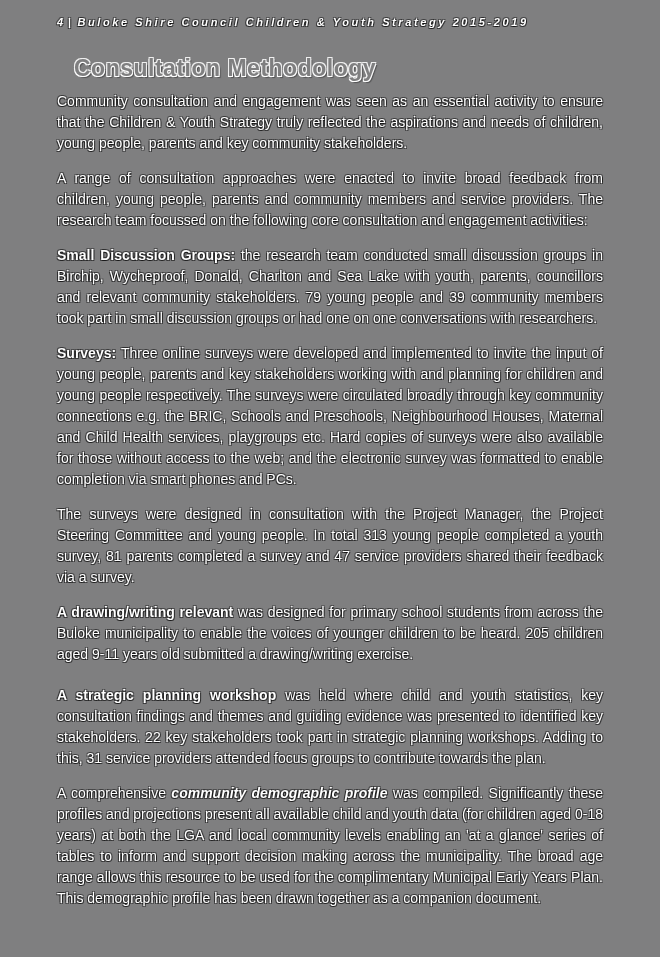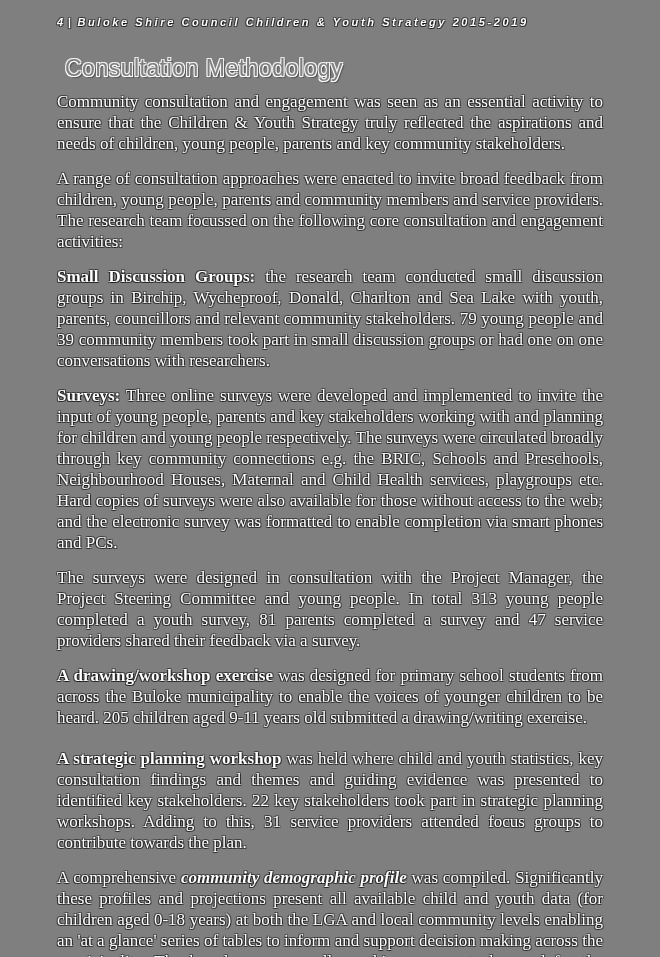--- a/index.html
+++ b/index.html
@@ -28,39 +28,38 @@
   }
   .header-line {
     font-size: 11px;
     font-weight: bold;
     font-style: italic;
     letter-spacing: 2.6px;
     white-space: nowrap;
   }
   .header-line .pipe { margin: 0 4px 0 2px; }
   .doc-title {
-    margin: 27px 0 9px 8px;
+    margin: 27px 0 9px 17px;
     font-size: 23px;
-    font-weight: normal;
+    font-weight: bold;
     letter-spacing: 0.5px;
     color: #7f7f80;
     text-shadow:
       -1px -1px 0 #efefef,
        1px -1px 0 #efefef,
       -1px  1px 0 #ffffff,
        1px  1px 0 #ffffff,
        2px  2px 1px rgba(0,0,0,0.35);
   }
   .doc-body { width: 546px; }
   .para {
     margin: 0 0 14px 0;
-    font-size: 17px;
+    font-size: 14px;
     line-height: 21px;
     text-align: justify;
-    font-family: Liberation Serif, serif;
   }
   .para.extra-gap { margin-top: 20px; }
   .seg-normal { font-weight: normal; }
   .seg-bold { font-weight: bold; }
   .seg-bold-italic { font-weight: bold; font-style: italic; margin-top: 24px; }
 </style>
 </head>
 <body>
 
 <div class="page">
@@ -71,18 +70,18 @@
 
   <h1 class="doc-title">Consultation Methodology</h1>
 
   <div class="doc-body engraved">
 
   <p class="para"><span class="seg-normal">Community consultation and engagement was seen as an essential activity to ensure that the Children &amp; Youth Strategy truly reflected the aspirations and needs of children, young people, parents and key community stakeholders.</span></p>
       <p class="para"><span class="seg-normal">A range of consultation approaches were enacted to invite broad feedback from children, young people, parents and community members and service providers.  The research team focussed on the following core consultation and engagement activities:</span></p>
       <p class="para"><span class="seg-bold">Small Discussion Groups:</span><span class="seg-normal"> the research team conducted small discussion groups in Birchip, Wycheproof, Donald, Charlton and Sea Lake with youth, parents, councillors and relevant community stakeholders. 79 young people and 39 community members took part in small discussion groups or had one on one conversations with researchers.</span></p>
       <p class="para"><span class="seg-bold">Surveys:</span><span class="seg-normal"> Three online surveys were developed and implemented to invite the input of young people, parents and key stakeholders working with and planning for children and young people respectively. The surveys were circulated broadly through key community connections e.g. the BRIC, Schools and Preschools, Neighbourhood Houses, Maternal and Child Health services, playgroups etc. Hard copies of surveys were also available for those without access to the web; and the electronic survey was formatted to enable completion via smart phones and PCs.</span></p>
       <p class="para"><span class="seg-normal">The surveys were designed in consultation with the Project Manager, the Project Steering Committee and young people. In total 313 young people completed a youth survey, 81 parents completed a survey and 47 service providers shared their feedback via a survey.</span></p>
-      <p class="para"><span class="seg-bold">A drawing/workshop exercise</span><span class="seg-normal"> was designed for primary school students from across the  Buloke municipality to enable the voices of younger children to be heard.  205 children aged 9-11 years old submitted a drawing/writing exercise.</span></p>
+      <p class="para"><span class="seg-bold">A drawing/writing relevant</span><span class="seg-normal"> was designed for primary school students from across the  Buloke municipality to enable the voices of younger children to be heard.  205 children aged 9-11 years old submitted a drawing/writing exercise.</span></p>
       <p class="para extra-gap"><span class="seg-bold">A strategic planning workshop</span><span class="seg-normal"> was held where child and youth statistics, key consultation findings and themes and guiding evidence was presented to identified key stakeholders. 22 key stakeholders took part in strategic planning workshops. Adding to this, 31 service providers attended focus groups to contribute towards the plan.</span></p>
       <p class="para"><span class="seg-normal">A comprehensive </span><span class="seg-bold-italic">community demographic profile</span><span class="seg-normal"> was compiled. Significantly these profiles and projections present all available child and youth data (for children aged 0-18 years) at both the LGA and local community levels enabling an 'at a glance' series of tables to inform and support decision making across the municipality.  The broad age range allows this resource to be used for the complimentary Municipal Early Years Plan. This demographic profile has been drawn together as a companion document.</span></p>
     </div>
 
 </div>
 
 </body></html>

